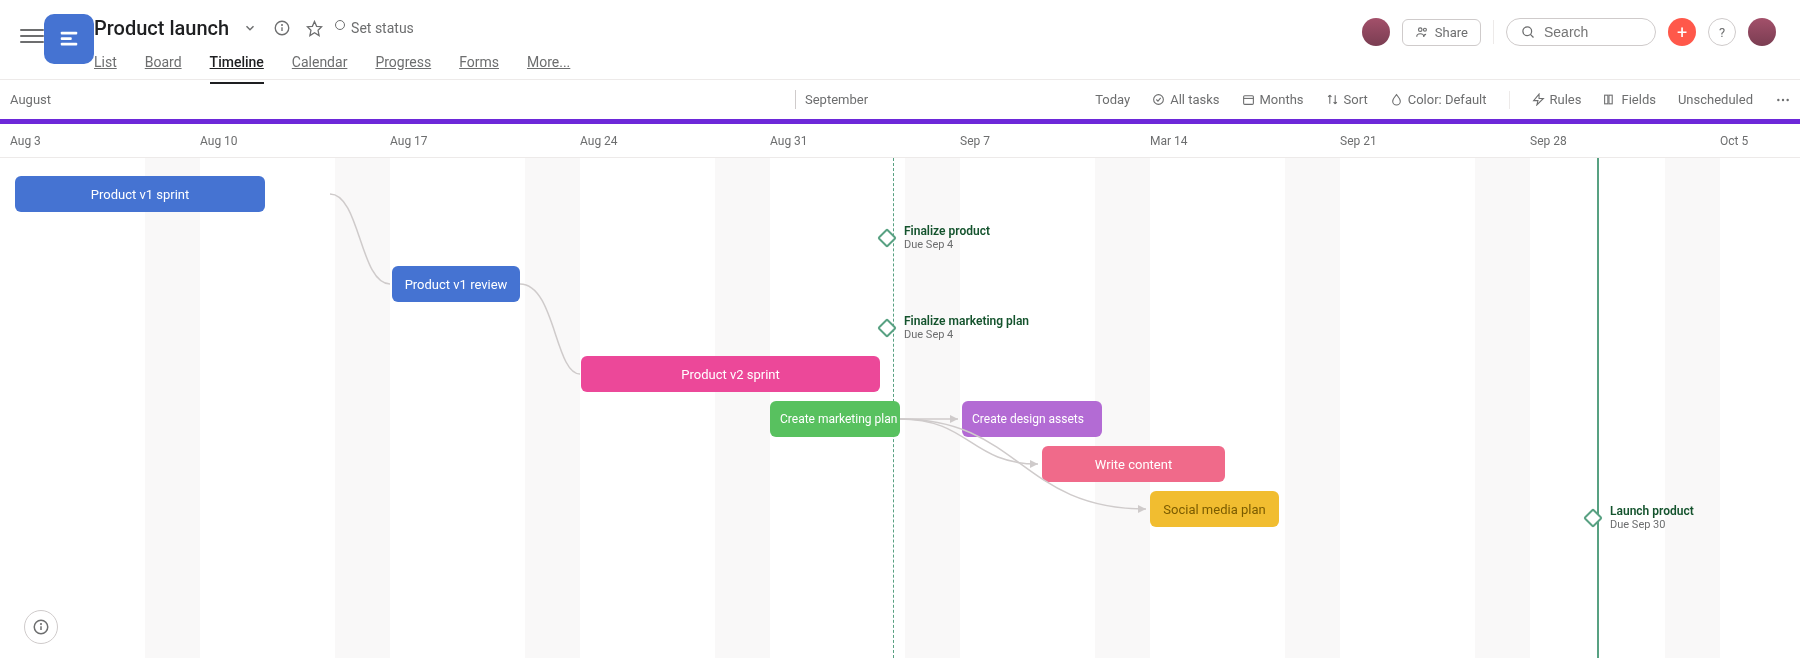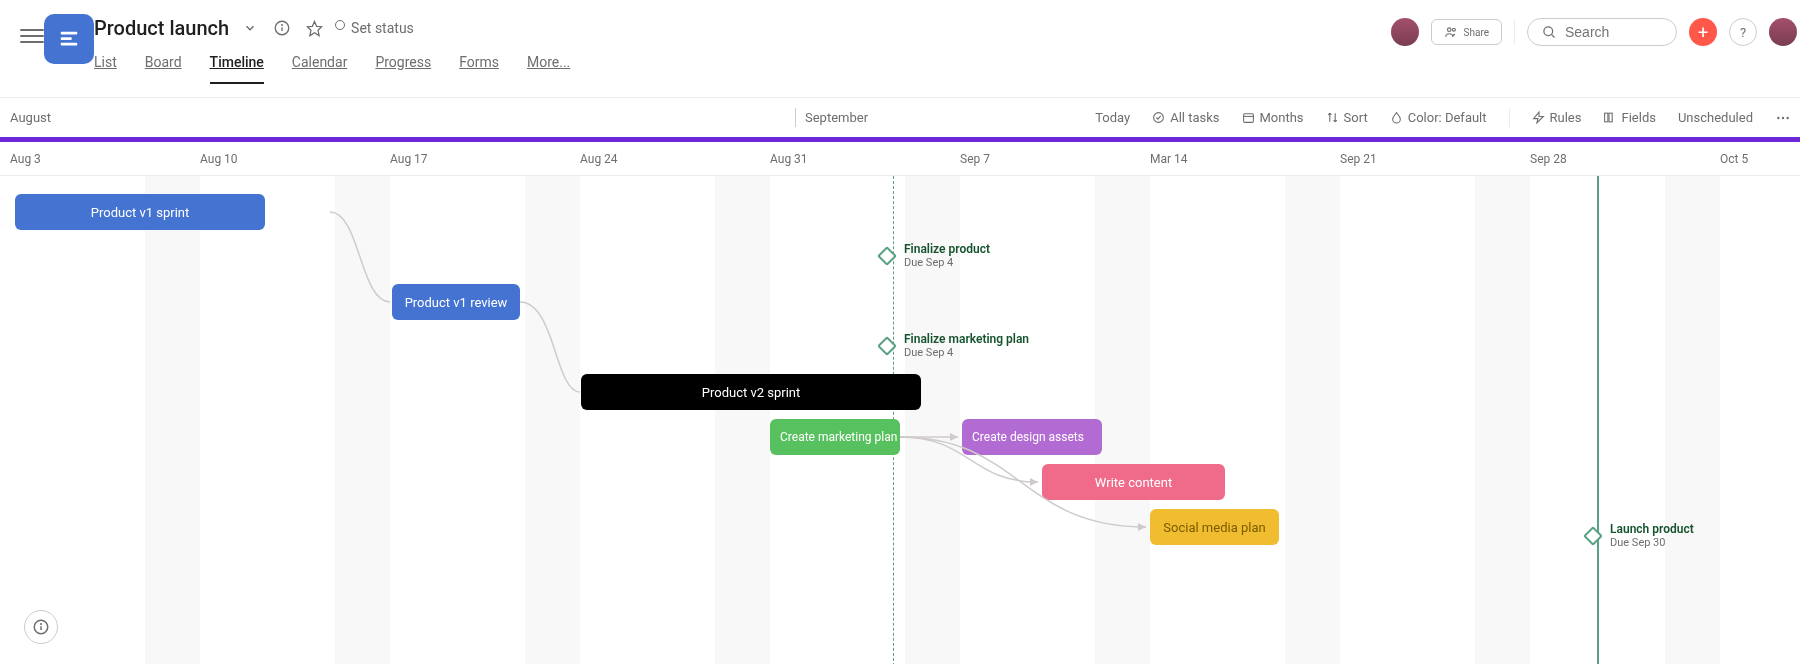--- a/index.html
+++ b/index.html
@@ -1,35 +1,35 @@
 <!DOCTYPE html>
 <html><head>
 <meta charset="utf-8">
 <style>
 * { box-sizing: border-box; margin: 0; padding: 0; }
 body { font-family: -apple-system, BlinkMacSystemFont, "Segoe UI", Roboto, sans-serif; font-size: 13px; color: #1e1f21; background: #fff; width: 1800px; height: 664px; overflow: hidden; position: relative; }
 
 
-.header { display: flex; align-items: flex-start; padding: 12px 3px 0 20px; height: 98px; border-bottom: 1px solid #edeae9; }
+.header { display: flex; align-items: flex-start; padding: 12px 24px 0 20px; height: 80px; border-bottom: 1px solid #edeae9; }
 .hamburger { width: 24px; height: 24px; display: flex; flex-direction: column; justify-content: center; gap: 4px; cursor: pointer; margin-top: 12px; }
 .hamburger span { height: 2px; background: #6d6e6f; border-radius: 1px; }
 .project-icon { width: 50px; height: 50px; background: #4573d2; border-radius: 10px; display: flex; align-items: center; justify-content: center; margin-top: 2px; }
 .project-icon svg { fill: #fff; }
 .header-main { flex: 1; display: flex; flex-direction: column; }
 .title-row { display: flex; align-items: center; gap: 10px; height: 32px; }
 .title { font-size: 20px; font-weight: 500; }
 .icon-btn { width: 22px; height: 22px; display: flex; align-items: center; justify-content: center; color: #6d6e6f; cursor: pointer; }
 .status { display: flex; gap: 6px; color: #6d6e6f; font-size: 14px; cursor: pointer; }
 .status-dot { width: 10px; height: 10px; border: 1.5px solid #6d6e6f; border-radius: 50%; }
 .tabs { display: flex; gap: 28px; margin-top: 10px; }
 .tab { font-size: 14px; color: #6d6e6f; padding-bottom: 12px; cursor: pointer; text-decoration: underline; }
 .tab.active { color: #1e1f21; font-weight: 500; border-bottom: 2px solid #1e1f21; }
 .header-right { display: flex; align-items: center; gap: 12px; margin-top: 6px; }
 .avatar { width: 28px; height: 28px; border-radius: 50%; background: #c44e7f; display: flex; align-items: center; justify-content: center; color: #fff; font-size: 11px; font-weight: 600; }
-.share-btn { display: flex; align-items: center; gap: 6px; padding: 5px 12px; border: 1px solid #cfcbcb; border-radius: 6px; font-size: 10px; cursor: pointer; color: #6d6e6f; }
+.share-btn { display: flex; gap: 6px; padding: 5px 12px; border: 1px solid #cfcbcb; border-radius: 6px; font-size: 13px; cursor: pointer; color: #6d6e6f; }
 .divider-v { width: 1px; height: 24px; background: #edeae9; }
 .search { display: flex; align-items: center; gap: 8px; border: 1px solid #cfcbcb; border-radius: 16px; padding: 5px 14px; width: 150px; color: #6d6e6f; }
 .search input { border: none; outline: none; width: 90px; font-size: 14px; }
 .add-btn { width: 28px; height: 28px; border-radius: 50%; background: #ff584a; color: #fff; display: flex; align-items: center; justify-content: center; font-size: 18px; cursor: pointer; }
 .help-btn { width: 28px; height: 28px; border-radius: 50%; border: 1px solid #cfcbcb; display: flex; align-items: center; justify-content: center; color: #6d6e6f; cursor: pointer; }
 
 
 .toolbar { height: 44px; display: flex; align-items: center; padding: 0 9px; border-bottom: 5px solid #6d28d9; position: relative; }
 .month-label { position: absolute; color: #6d6e6f; font-size: 13px; }
 .toolbar-right { margin-left: auto; display: flex; align-items: center; gap: 22px; color: #6d6e6f; font-size: 13px; }
@@ -212,21 +212,21 @@
   <div class="week-shade" style="left:1095px;width:55px"></div>
   <div class="week-shade" style="left:1285px;width:55px"></div>
   <div class="week-shade" style="left:1475px;width:55px"></div>
   <div class="week-shade" style="left:1665px;width:55px"></div>
 
   <div class="today-line" style="left:893px"></div>
   <div class="today-line-solid" style="left:1597px"></div>
 
   <div class="task single-line" style="left:15px;top:18px;width:250px;background:#4573d2">Product v1 sprint</div>
   <div class="task single-line" style="left:392px;top:108px;width:128px;background:#4573d2">Product v1 review</div>
-  <div class="task single-line" style="left:581px;top:198px;width:340px;background:#000000">Product v2 sprint</div>
+  <div class="task single-line" style="left:581px;top:198px;width:299px;background:#ec4899">Product v2 sprint</div>
   <div class="task" style="left:770px;top:243px;width:130px;background:#58c15f;font-size:12px;line-height:14px">Create marketing plan</div>
   <div class="task" style="left:962px;top:243px;width:140px;background:#b36bd4;font-size:12px;line-height:14px">Create design assets</div>
   <div class="task single-line" style="left:1042px;top:288px;width:183px;background:#f06a8a">Write content</div>
   <div class="task single-line" style="left:1150px;top:333px;width:129px;background:#f1bd30;color:#7a5b00">Social media plan</div>
 
   <div class="milestone" style="left:880px;top:66px">
     <div class="milestone-diamond" style="border-color:#58a182"></div>
     <div class="milestone-text">
       <span class="milestone-title">Finalize product</span>
       <span class="milestone-due">Due Sep 4</span>

